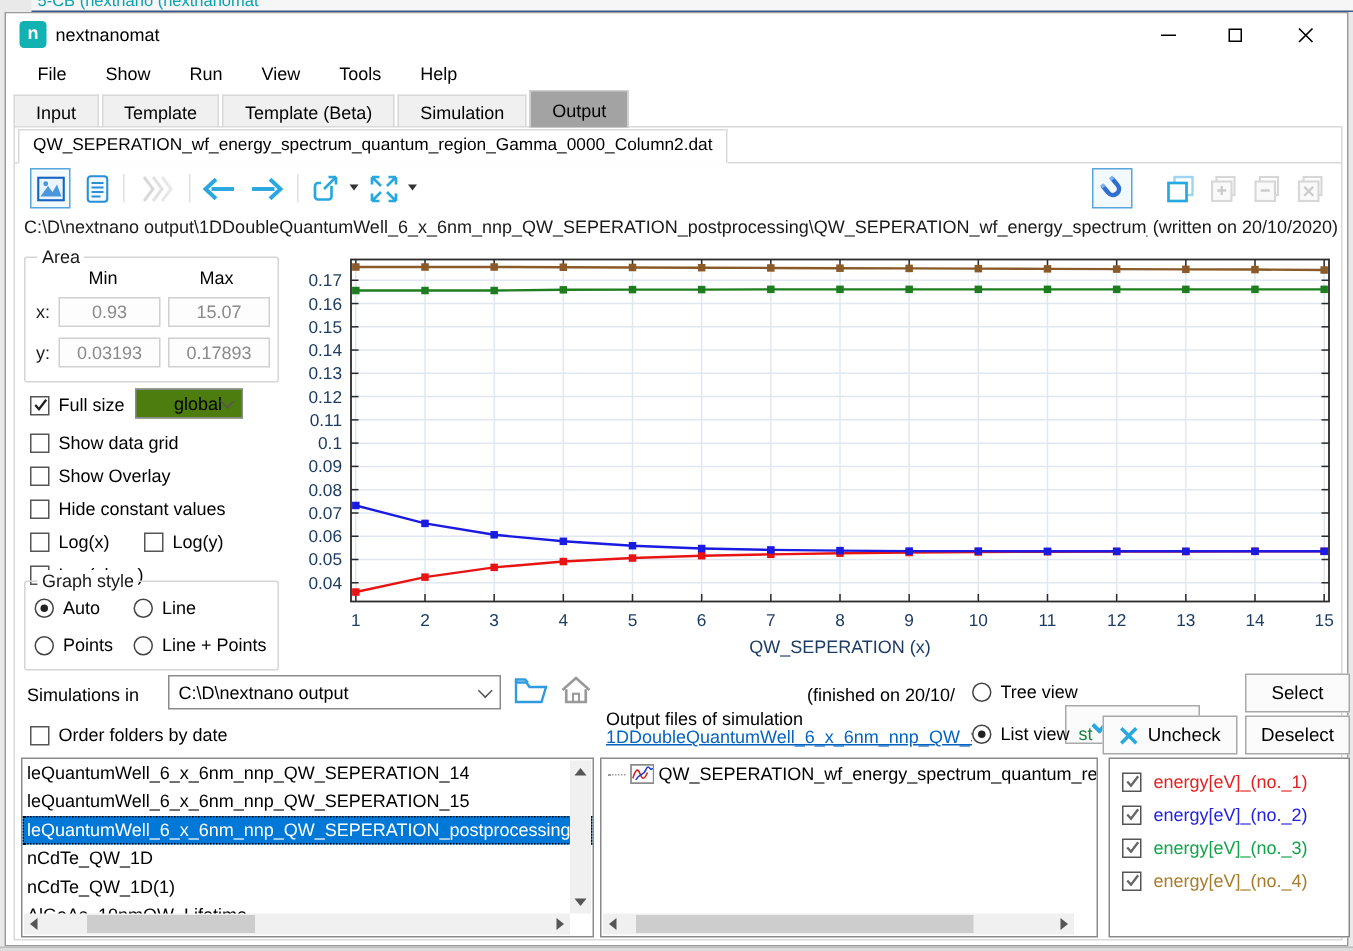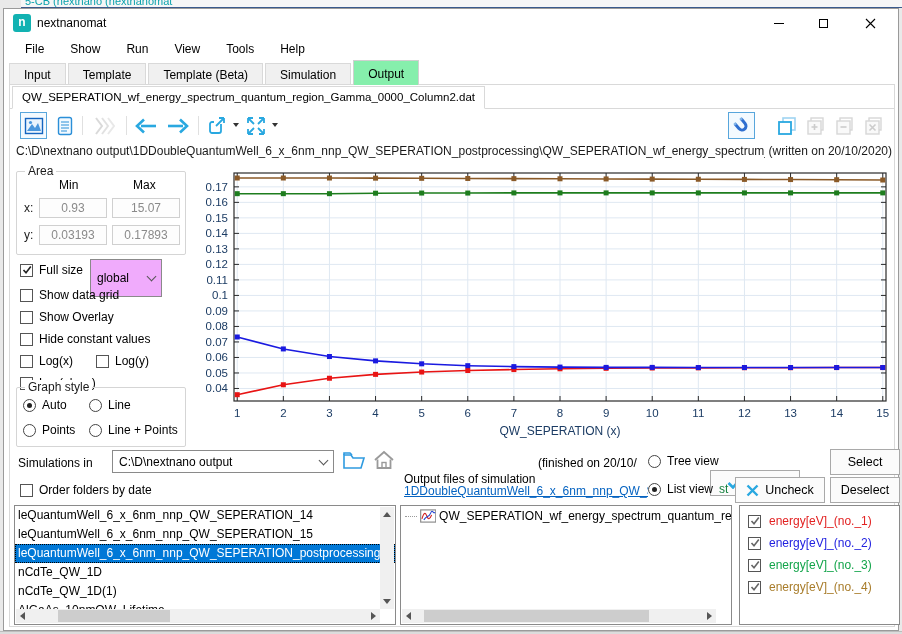--- a/index.html
+++ b/index.html
@@ -23,21 +23,21 @@
   .glyph-min { width:10px; height:0; border-top:1px solid #000; }
   .glyph-max { width:9px; height:9px; border:1px solid #000; }
 
   
   #menubar { left:0; top:28px; width:894px; height:23px; display:flex; align-items:center; padding-left:8px; }
   .menu-item { padding:3px 13px; font-size:12px; }
 
   
   #tabstrip { left:5px; top:51px; width:886px; height:25px; display:flex; align-items:flex-end; }
   .tab { padding:4px 14px 4px 14px; background:#f0f0f0; border:1px solid #d9d9d9; border-bottom:none; margin-right:2px; font-size:12px; height:22px; }
-  .tab.active { background:#86efac; height:25px; padding-top:6px; position:relative; z-index:3; border-color:#d0d0d0; }
+  .tab.active { background:#a3a3a3; height:25px; padding-top:6px; position:relative; z-index:3; border-color:#d0d0d0; }
 
   
   #tabpage { left:5px; top:75px; width:886px; height:543px; background:#fff; border:1px solid #d9d9d9; }
 
   
   #filetab-line { left:0; top:23px; width:884px; height:0; border-top:1px solid #d9d9d9; }
   #filetab { left:2px; top:1px; height:23px; background:#fff; border:1px solid #d9d9d9; border-bottom:1px solid #fff; padding:4px 9px; font-size:11.5px; z-index:2; white-space:nowrap; }
 
   
   #toolbar { left:0; top:25px; width:884px; height:33px; background:#fff; }
@@ -61,21 +61,21 @@
   .rowlab { font-size:12px; color:#1a1a1a; }
 
   .cb { width:13px; height:13px; border:1px solid #555; background:#fff; display:inline-flex; align-items:center; justify-content:center; }
   .cb svg { display:block; }
   .cblabel { font-size:12px; padding-left:6px; }
   .ctl-row { display:flex; align-items:center; }
 
   .radio { width:13px; height:13px; border:1px solid #444; border-radius:50%; background:#fff; display:inline-flex; align-items:center; justify-content:center; }
   .radio .dot { width:5px; height:5px; border-radius:50%; background:#222; }
 
-  #fullsize-select { left:80px; top:174px; width:72px; height:38px; border:1px solid #8a8a8a; background:#f0abfc; font-size:12px; padding:2px 6px; display:flex; align-items:center; justify-content:space-between; }
+  #fullsize-select { left:80px; top:174px; width:72px; height:20px; border:1px solid #8a8a8a; background:#4d7c0f; font-size:12px; padding:2px 6px; display:flex; align-items:center; justify-content:flex-end; }
   .chev { width:7px; height:7px; border-right:1.4px solid #555; border-bottom:1.4px solid #555; transform:rotate(45deg); margin-top:-3px; }
 
   #style-box { left:6px; top:302px; width:170px; height:60px; }
 
   
   #chart-wrap { left:176px; top:80px; width:708px; height:278px; }
 
   
   .btext { font-size:12px; white-space:nowrap; }
   #sim-combo { left:102px; top:365px; width:222px; height:23px; border:1px solid #8a8a8a; background:#fff; font-size:12px; padding:3px 6px; display:flex; align-items:center; justify-content:space-between; }

